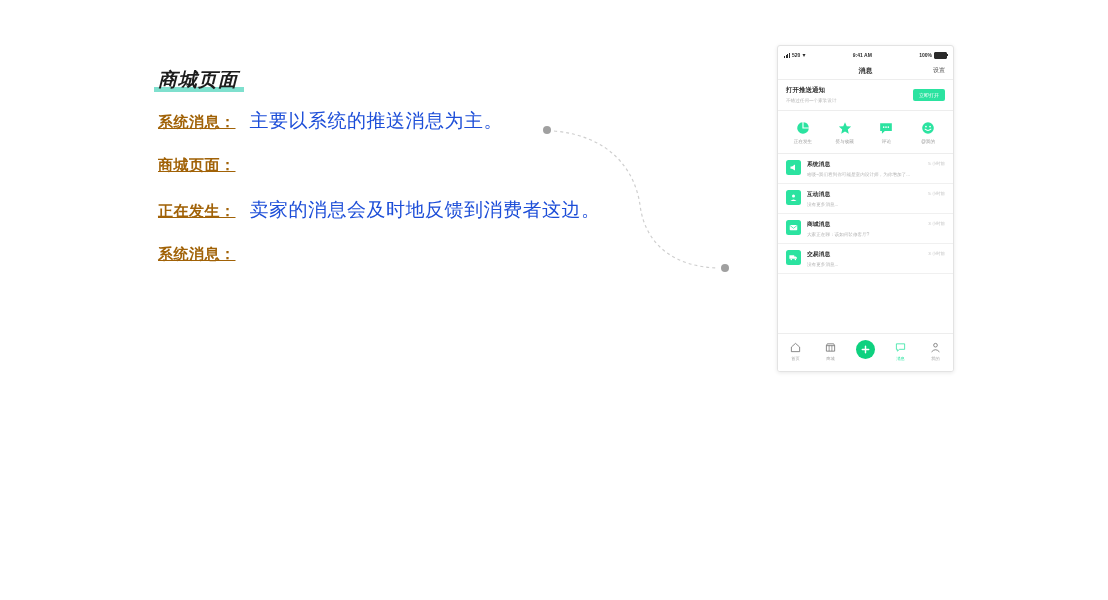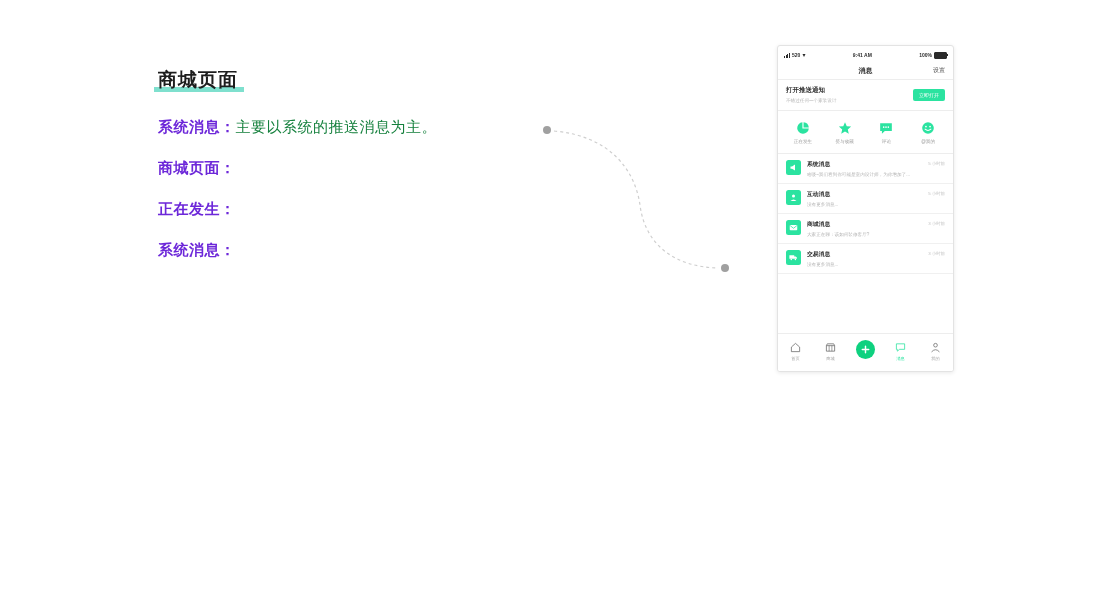--- a/index.html
+++ b/index.html
@@ -18,21 +18,22 @@
   
   .left-panel {
     position: absolute;
     left: 158px;
     top: 68px;
     width: 420px;
   }
   .page-title-wrap {
     position: relative;
     display: inline-block;
-    margin-bottom: 26px;
+    margin-bottom: 16px;
+    font-style: italic;
   }
   .page-title {
     font-size: 19px;
     font-weight: bold;
     color: #1d1d1d;
     letter-spacing: 1px;
     line-height: 24px;
     position: relative;
     z-index: 2;
   }
@@ -48,28 +49,29 @@
 
   .desc-row {
     display: flex;
     align-items: baseline;
     margin-bottom: 22px;
     white-space: nowrap;
   }
   .desc-label {
     font-size: 15px;
     font-weight: bold;
-    color: #6d28d9;
+    color: #a16207;
     letter-spacing: 0.5px;
+    text-decoration: underline;
   }
   .desc-text {
-    font-size: 15px;
-    color: #15803d;
+    font-size: 19px;
+    color: #1d4ed8;
     letter-spacing: 0.5px;
-    margin-left: 0;
+    margin-left: 14px;
   }
 
   
   .connector {
     position: absolute;
     left: 530px;
     top: 110px;
     width: 230px;
     height: 185px;
     pointer-events: none;
@@ -324,20 +326,21 @@
     <span class="desc-label">系统消息：</span>
     <span class="desc-text">主要以系统的推送消息为主。</span>
   </div>
 
   <div class="desc-row">
     <span class="desc-label">商城页面：</span>
   </div>
 
   <div class="desc-row">
     <span class="desc-label">正在发生：</span>
+    <span class="desc-text">卖家的消息会及时地反馈到消费者这边。</span>
   </div>
 
   <div class="desc-row">
     <span class="desc-label">系统消息：</span>
   </div>
 
 </div>
 
 <svg class="connector" viewBox="0 0 230 185">
   <circle cx="17" cy="20" r="4" fill="#a0a0a0"></circle>

